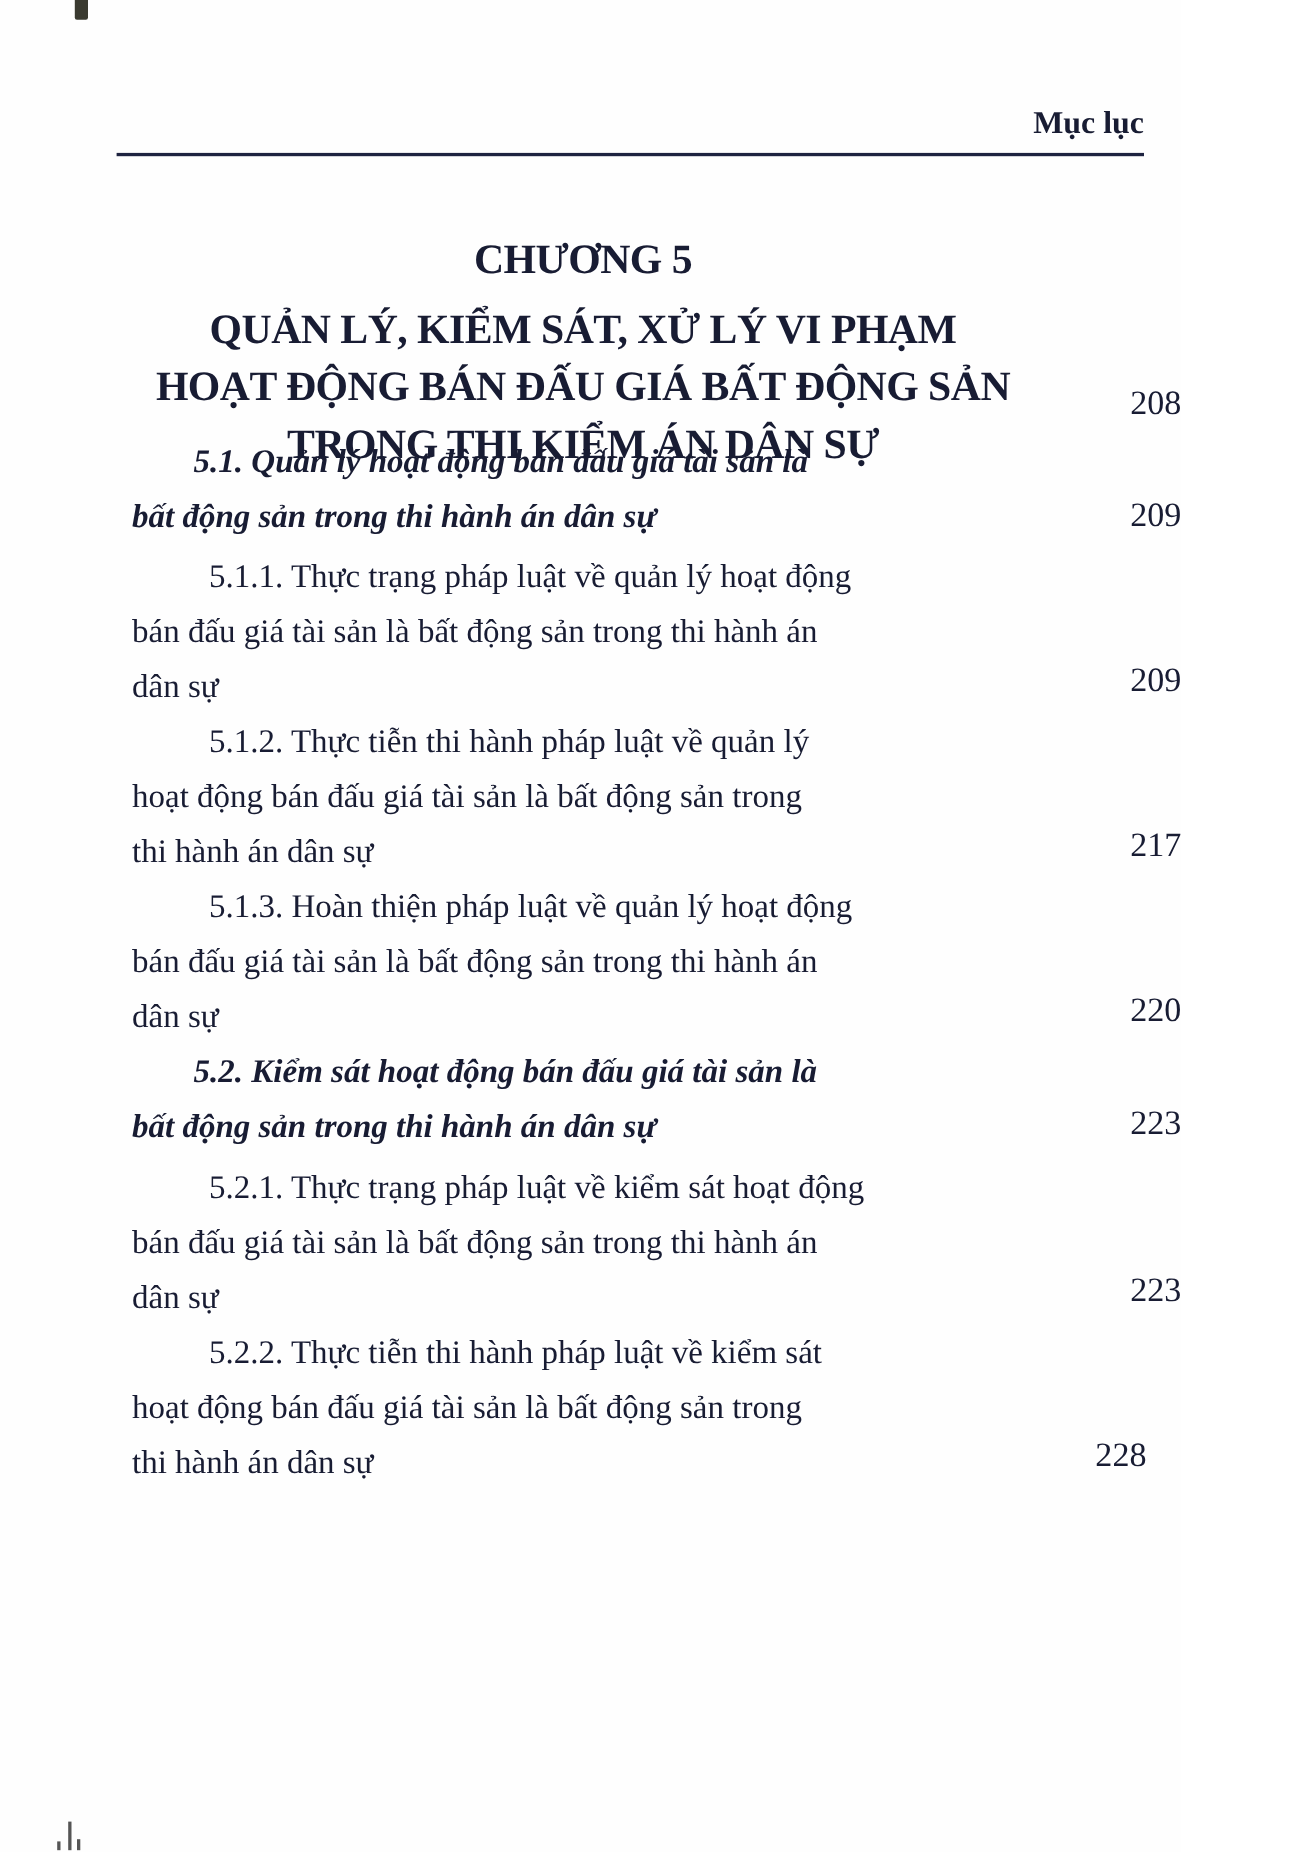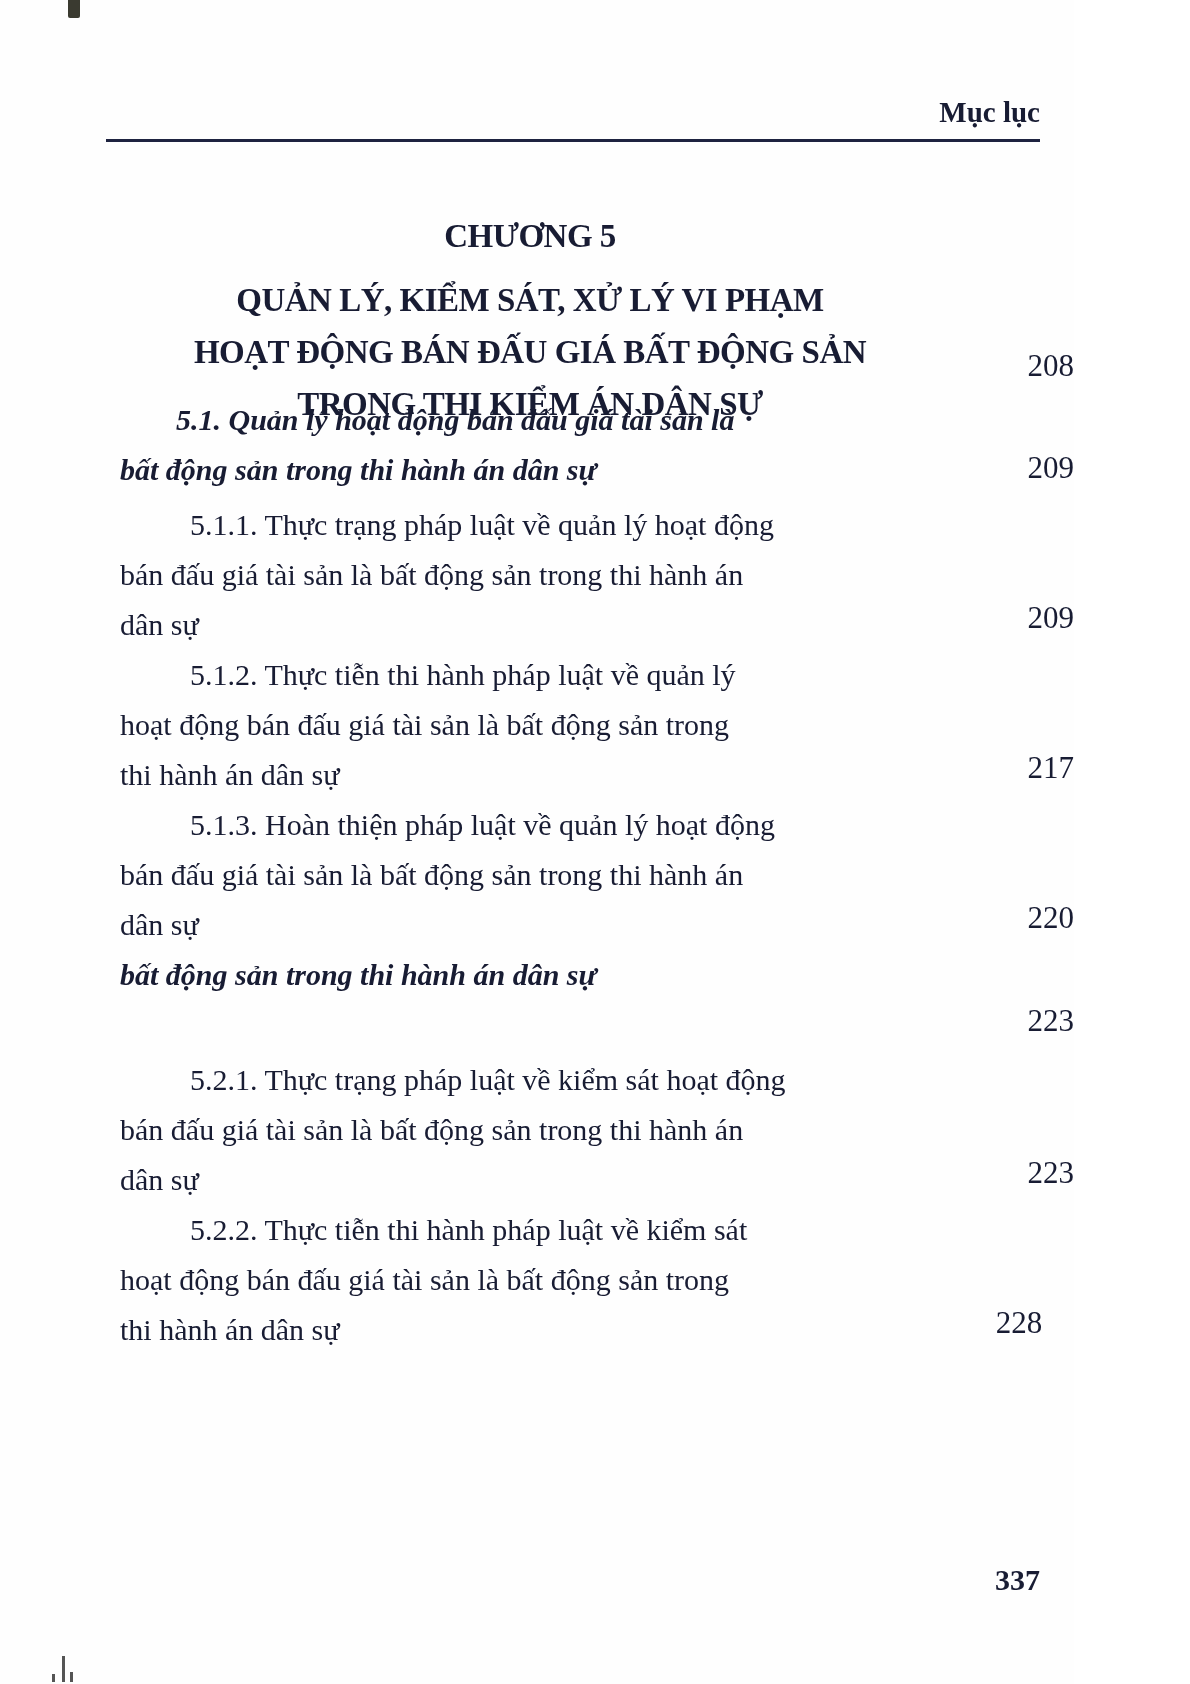--- a/index.html
+++ b/index.html
@@ -51,21 +51,21 @@
       left: 106px; top: 139px;
       width: 934px; height: 3px;
       background: #1e2340;
     }
     .chapter {
       position: absolute;
       left: 120px; top: 210px;
       width: 820px;
       text-align: center;
       font-weight: bold;
-      font-size: 33px;
+      font-size: 38px;
       line-height: 52px;
       letter-spacing: -0.5px;
     }
     .chapter .ch-line { display: block; white-space: nowrap; }
     .page-num {
       position: absolute;
       font-size: 31px;
       text-align: right;
       width: 110px;
       left: 964px;
@@ -136,32 +136,32 @@
   <div class="page-num" style="top:750px;">217</div>
 
   <div class="toc-entry" style="top:800px;">
     <span class="line indent">5.1.3. Hoàn thiện pháp luật về quản lý hoạt động</span>
     <span class="line">bán đấu giá tài sản là bất động sản trong thi hành án</span>
     <span class="line">dân sự</span>
   </div>
   <div class="page-num" style="top:900px;">220</div>
 
   <div class="toc-entry section" style="top:950px;">
+    <span class="line indent" style="padding-left:56px;">5.2. Kiểm sát hoạt động bán đấu giá tài sản là</span>
     <span class="line">bất động sản trong thi hành án dân sự</span>
   </div>
   <div class="page-num" style="top:1003px;">223</div>
 
   <div class="toc-entry" style="top:1055px;">
     <span class="line indent">5.2.1. Thực trạng pháp luật về kiểm sát hoạt động</span>
     <span class="line">bán đấu giá tài sản là bất động sản trong thi hành án</span>
     <span class="line">dân sự</span>
   </div>
   <div class="page-num" style="top:1155px;">223</div>
 
   <div class="toc-entry" style="top:1205px;">
     <span class="line indent">5.2.2. Thực tiễn thi hành pháp luật về kiểm sát</span>
     <span class="line">hoạt động bán đấu giá tài sản là bất động sản trong</span>
     <span class="line">thi hành án dân sự</span>
   </div>
   <div class="page-num" style="top:1305px;text-align:center;">228</div>
 
-  <div class="folio">337</div>
 </div>
 
 </body></html>

